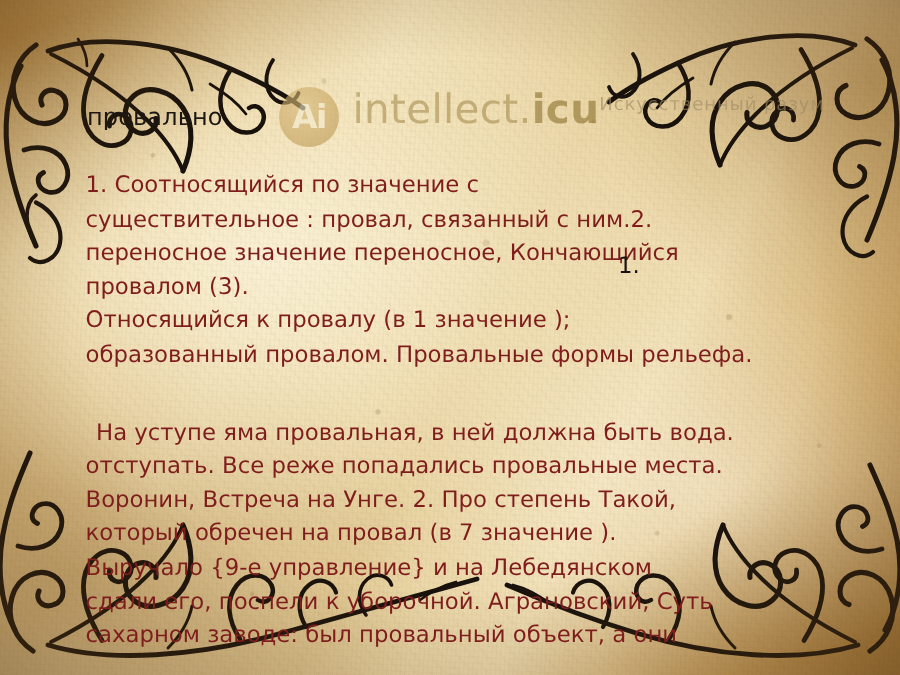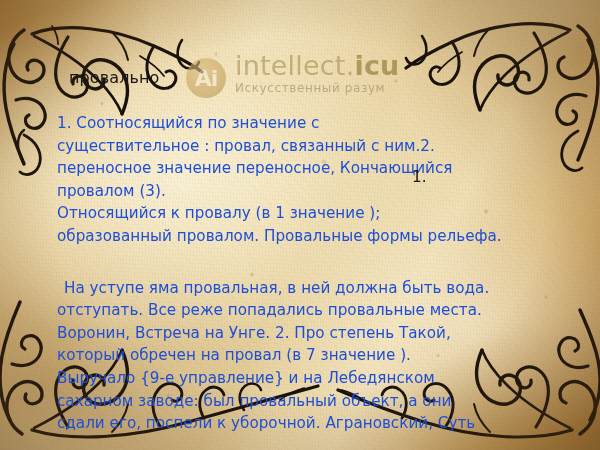--- a/index.html
+++ b/index.html
@@ -61,41 +61,40 @@
     opacity:.62;
   }
   .wm-badge{
     width:40px;height:40px;border-radius:50%;
     background:radial-gradient(circle at 38% 32%, #d8bb7c 0%, #c7a45f 55%, #b28f4d 100%);
     display:flex;align-items:center;justify-content:center;
     font-size:22px;font-weight:700;color:#f3ead0;letter-spacing:-1px;
     font-family:"DejaVu Sans","Liberation Sans",sans-serif;
     margin-top:10px;
   }
-  .wm-text{display:flex;flex-direction:column;line-height:1;}
+  .wm-text{display:flex;flex-direction:row;line-height:1;}
   .wm-title{
     font-size:27px;color:#a98f53;letter-spacing:.2px;
     font-family:"DejaVu Sans","Liberation Sans",sans-serif;
   }
   .wm-title b{color:#8e7331;font-weight:700;}
   .wm-sub{
     font-size:12px;color:#9e8a62;margin-top:3px;letter-spacing:.6px;
     font-family:"DejaVu Sans","Liberation Sans",sans-serif;
   }
   
   .headword{
     position:absolute;left:58px;top:68px;
     font-size:16px;color:#1c1713;letter-spacing:.1px;
     font-family:"DejaVu Sans","Liberation Sans",sans-serif;
     white-space:nowrap;
-    padding-left:11px;
   }
   .body-text{
     position:absolute;left:57px;top:112px;width:505px;
-    font-size:15.2px;line-height:22.6px;color:#1d4ed8;
+    font-size:15.2px;line-height:22.6px;color:#7f1d1d;
     font-family:"DejaVu Sans","Liberation Sans",sans-serif;
   }
   .body-text .ln{white-space:nowrap;display:block;}
   .body-text .ln.indent{text-indent:7px;margin-top:29px;}
   .pagenum{
     position:absolute;left:412px;top:168px;
     font-size:15.2px;color:#17120e;
     font-family:"DejaVu Sans","Liberation Sans",sans-serif;
   }
 </style>
@@ -200,19 +199,19 @@
     <span class="ln">существительное : провал, связанный с ним.2.</span>
     <span class="ln">переносное значение  переносное, Кончающийся</span>
     <span class="ln">провалом (3).</span>
     <span class="ln">Относящийся к провалу (в 1  значение );</span>
     <span class="ln">образованный провалом. Провальные формы рельефа.</span>
     <span class="ln indent">  На уступе яма провальная, в ней должна быть вода.</span>
     <span class="ln">отступать. Все реже попадались провальные места.</span>
     <span class="ln">Воронин, Встреча на Унге. 2. Про  степень  Такой,</span>
     <span class="ln">который обречен на провал (в 7  значение ).</span>
     <span class="ln">Выручало {9-е управление} и на Лебедянском</span>
+    <span class="ln">сдали его, поспели к уборочной. Аграновский, Суть</span>
     <span class="ln">сахарном заводе: был провальный объект, а они</span>
-    <span class="ln">сдали его, поспели к уборочной. Аграновский, Суть</span>
   </div>
 
   <div class="pagenum">1.</div>
 
 </div>
 
 </body></html>

